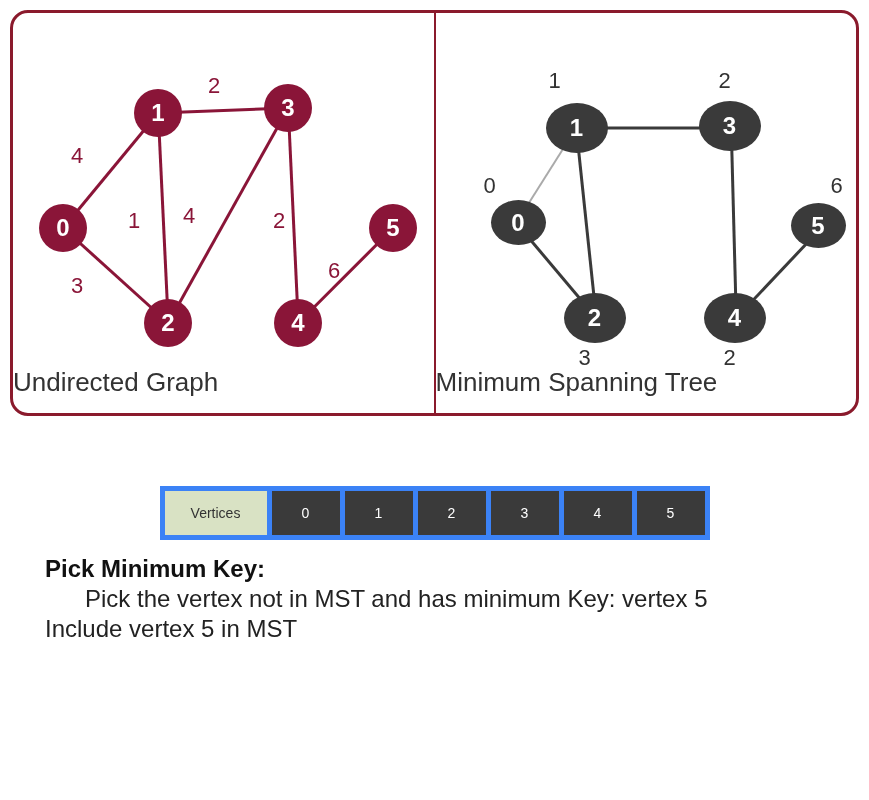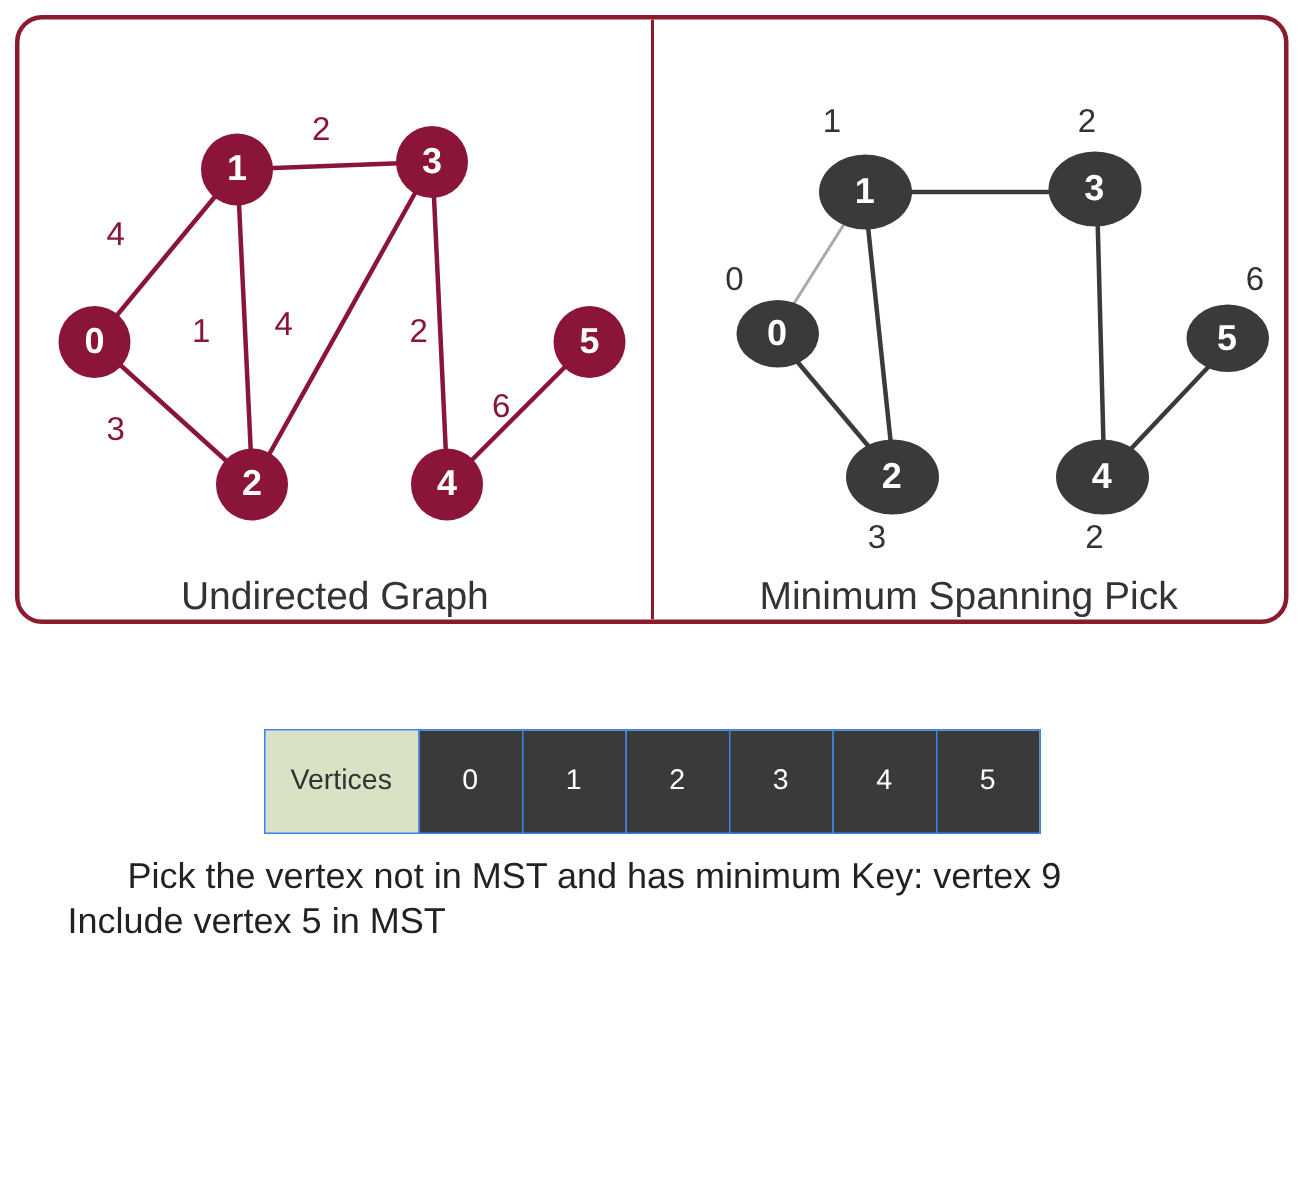--- a/index.html
+++ b/index.html
@@ -18,24 +18,23 @@
   }
   .panel {
     flex: 1;
     position: relative;
   }
   .panel-left {
     border-right: 2px solid #8a1a2c;
   }
   .caption {
     position: absolute;
-    bottom: 0;
+    bottom: 15px;
     left: 0;
     right: 0;
-    text-align: center;
     font-size: 26px;
     color: #333;
   }
   .node {
     position: absolute;
     border-radius: 50%;
     color: #fff;
     font-weight: bold;
     display: flex;
     align-items: center;
@@ -69,24 +68,24 @@
   }
   .table-wrap {
     margin-top: 70px;
     display: flex;
     justify-content: center;
   }
   table.key-table {
     border-collapse: collapse;
   }
   table.key-table td, table.key-table th {
-    border: 1px solid #3b82f6;
+    border: 5px solid #3b82f6;
     text-align: center;
-    font-size: 19px;
-    padding: 18px 6px;
+    font-size: 14px;
+    padding: 6px 6px;
     min-width: 56px;
     height: 32px;
   }
   .header-cell {
     background: #d9e2c4;
     color: #333;
     font-weight: normal;
     min-width: 90px !important;
   }
   .data-cell {
@@ -179,36 +178,37 @@
       </div>
     <div class="node node-dark" style="left:355px;top:190px;width:55px;height:45px">
         <span>5</span>
       </div>
     <div class="edge-label edge-dark" style="left:48px;top:160px">0</div>
     <div class="edge-label edge-dark" style="left:113px;top:55px">1</div>
     <div class="edge-label edge-dark" style="left:143px;top:332px">3</div>
     <div class="edge-label edge-dark" style="left:283px;top:55px">2</div>
     <div class="edge-label edge-dark" style="left:288px;top:332px">2</div>
     <div class="edge-label edge-dark" style="left:395px;top:160px">6</div>
-    <div class="caption">Minimum Spanning Pick</div>
+    <div class="caption">Minimum Spanning Tree</div>
   </div>
 </div>
 
 <div class="table-wrap">
   <table class="key-table">
     <tbody>
         <tr>
       <td class="header-cell">Vertices</td>
       <td class="data-cell">0</td>
       <td class="data-cell">1</td>
       <td class="data-cell">2</td>
       <td class="data-cell">3</td>
       <td class="data-cell">4</td>
       <td class="data-cell">5</td>
     </tr>
   </tbody>
     </table>
 </div>
 
 <div class="pick-section">
-  <div class="pick-line" style="padding-left:40px">Pick the vertex not in MST and has minimum Key: vertex 9</div>
+  <div class="pick-title">Pick Minimum Key:</div>
+  <div class="pick-line" style="padding-left:40px">Pick the vertex not in MST and has minimum Key: vertex 5</div>
   <div class="pick-line center">Include vertex 5 in MST</div>
 </div>
 
 </body></html>

